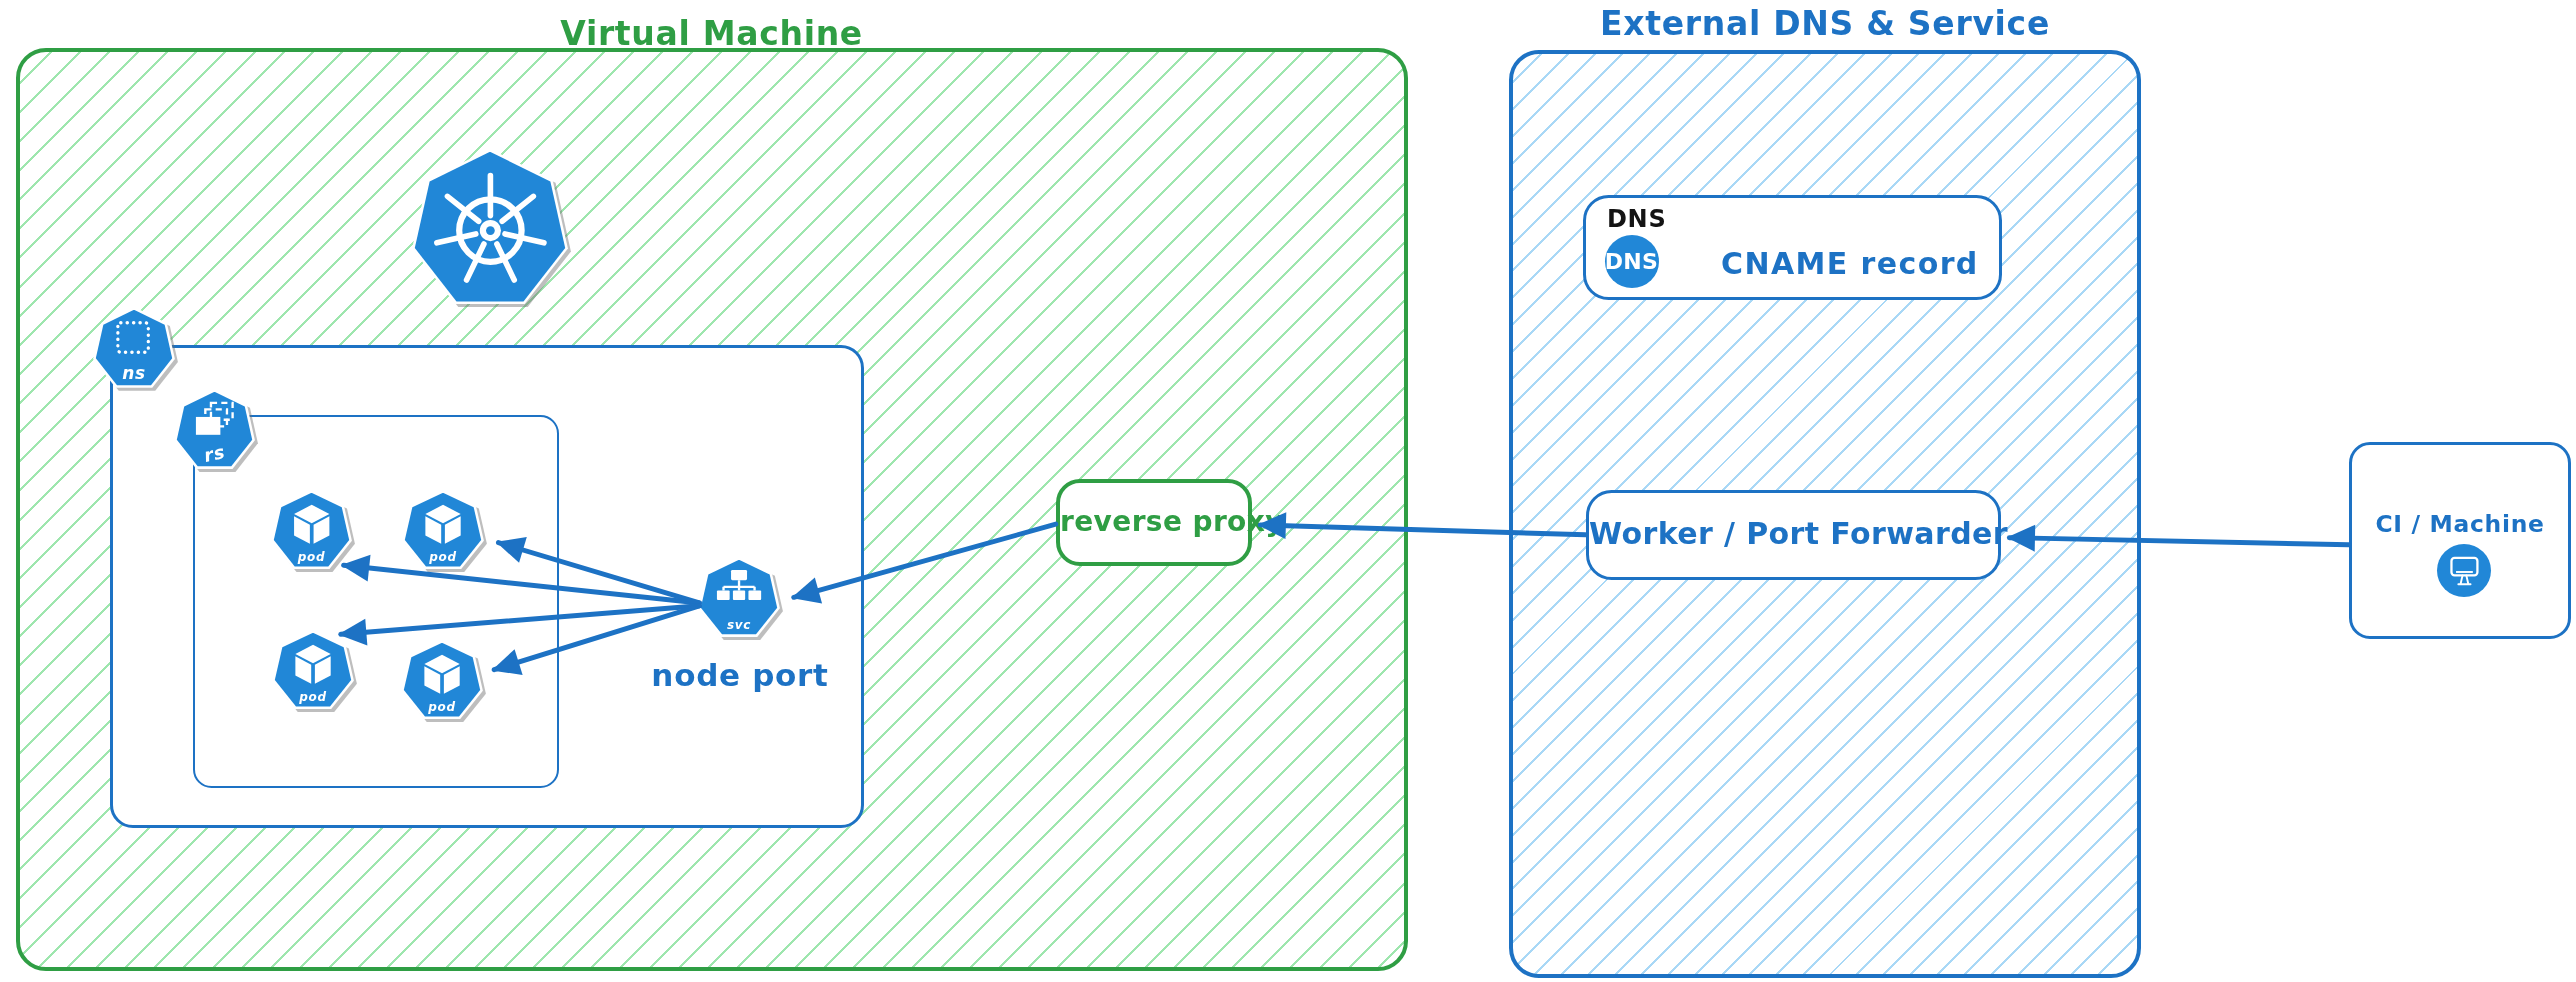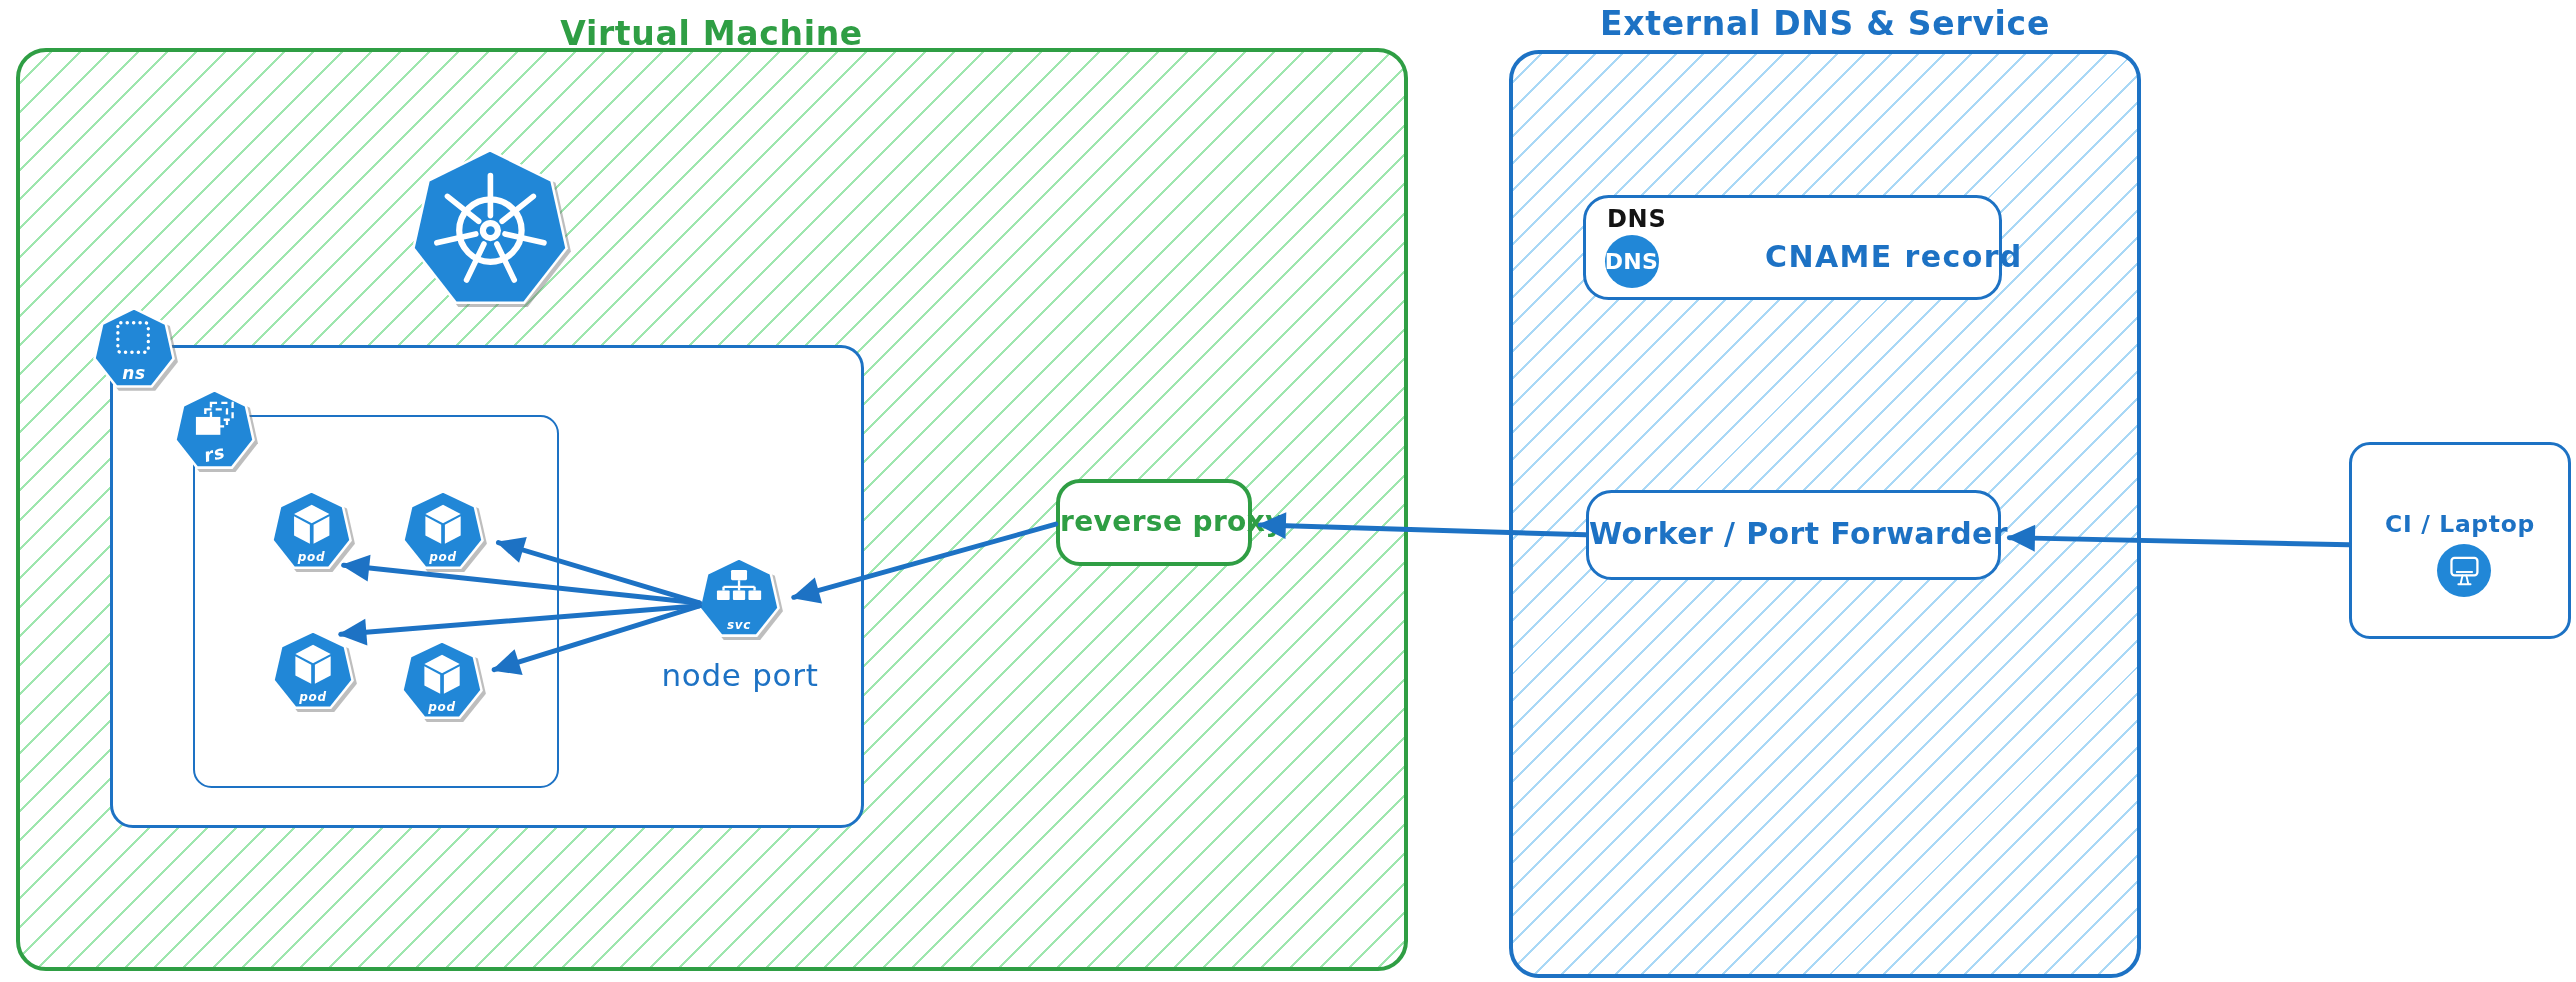--- a/index.html
+++ b/index.html
@@ -31,21 +31,21 @@
   }
   .wbox.blue{border:3.6px solid #1d72c4;border-radius:23px;}
   .wbox.green{border:4.3px solid #2f9e44;border-radius:24px;}
   .boxlabel{
     position:absolute;left:0;right:0;top:50%;transform:translateY(-54%);
     text-align:center;font-size:30px;font-weight:600;letter-spacing:0.4px;white-space:nowrap;
   }
   .boxlabel.green{color:#2f9e44;}
   .boxlabel.blue{color:#1d72c4;}
   .floatlabel{
-    position:absolute;text-align:center;font-size:31px;font-weight:400;
+    position:absolute;text-align:center;font-size:31px;font-weight:700;
     color:#1d72c4;letter-spacing:0.7px;white-space:nowrap;
   }
   
   .hepta-wrap{position:absolute;filter:drop-shadow(3.6px 3.6px 0.7px rgba(110,110,110,0.45));}
   .hepta-outer{
     position:relative;width:100%;height:100%;background:#ffffff;
     clip-path:polygon(50% 0%,89.1% 18.8%,98.7% 61.1%,71.7% 95.1%,28.3% 95.1%,1.3% 61.1%,10.9% 18.8%);
   }
   .hepta-inner{
     position:absolute;inset:2.8px;background:#2187d7;
@@ -188,29 +188,29 @@
 
 <div class="wbox green" style="left:1056px;top:479px;width:196px;height:87px;">
   <div class="boxlabel green" style="font-size:28px;">reverse proxy</div>
 </div>
 
 <div class="wbox blue" style="left:1583px;top:195px;width:419px;height:105px;border-radius:25.6px;">
   <div class="dns-tag" style="left:21px;top:7px;">DNS</div>
   <div class="circle-icon" style="left:18.5px;top:37px;width:54px;height:53px;">
     <span class="txt">DNS</span>
   </div>
-  <div class="cname-label" style="left:135px;top:41px;margin-left:44px;">CNAME record</div>
+  <div class="cname-label" style="left:135px;top:48px;">CNAME record</div>
 </div>
 
 <div class="wbox blue" style="left:1586px;top:490px;width:415px;height:90px;border-radius:25.6px;">
   <div class="boxlabel blue">Worker / Port Forwarder</div>
 </div>
 
 <div class="wbox blue" style="left:2349px;top:442px;width:222px;height:197px;border-radius:21px;">
-  <div class="ci-label" style="top:65px;">CI / Laptop</div>
+  <div class="ci-label" style="top:65px;">CI / Machine</div>
   <div class="circle-icon" style="left:85px;top:99px;width:54px;height:53px;">
     <svg viewBox="0 0 100 100" style="width:72%;height:72%;">
       <rect x="16" y="18" width="68" height="46" rx="8" fill="none" stroke="#fff" stroke-width="6"></rect>
       <path d="M28 55 H72" stroke="#fff" stroke-width="5"></path>
       <path d="M45 64 L40 86 M55 64 L60 86 M34 87 H66" stroke="#fff" stroke-width="5" fill="none" stroke-linecap="round"></path>
     </svg>
   </div>
 </div>
 
 <svg class="arrows" width="2576" height="983" viewBox="0 0 3628 1384">

